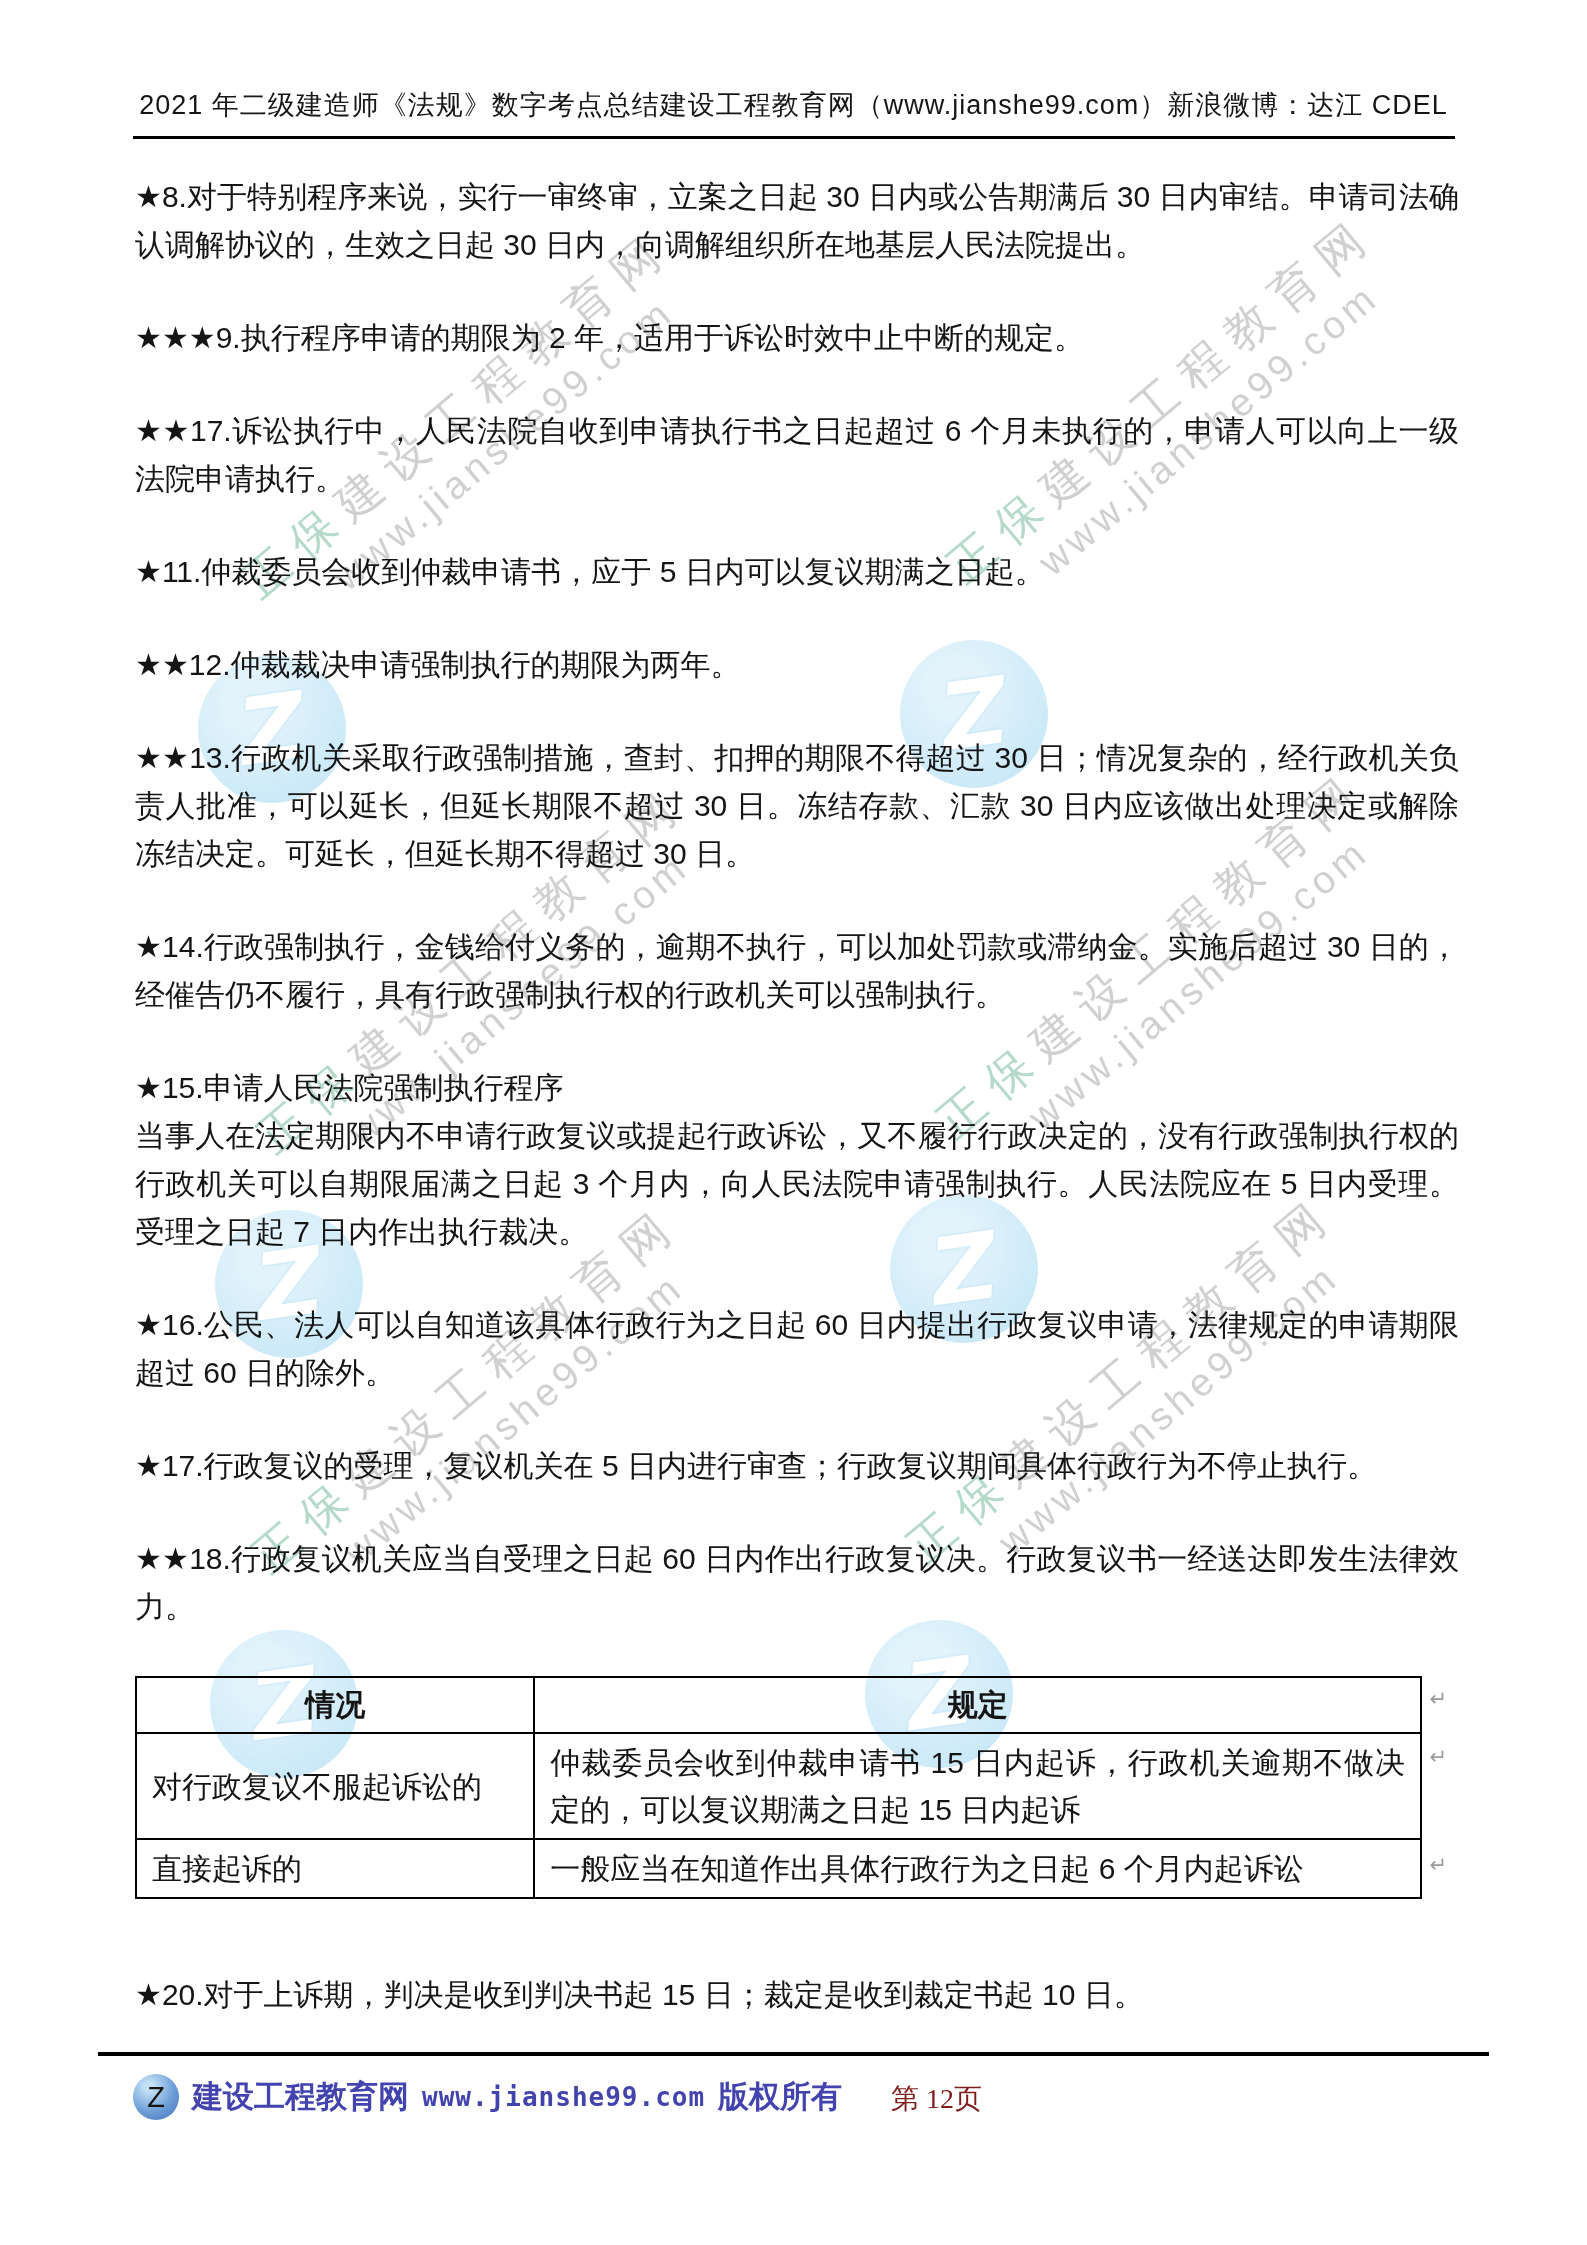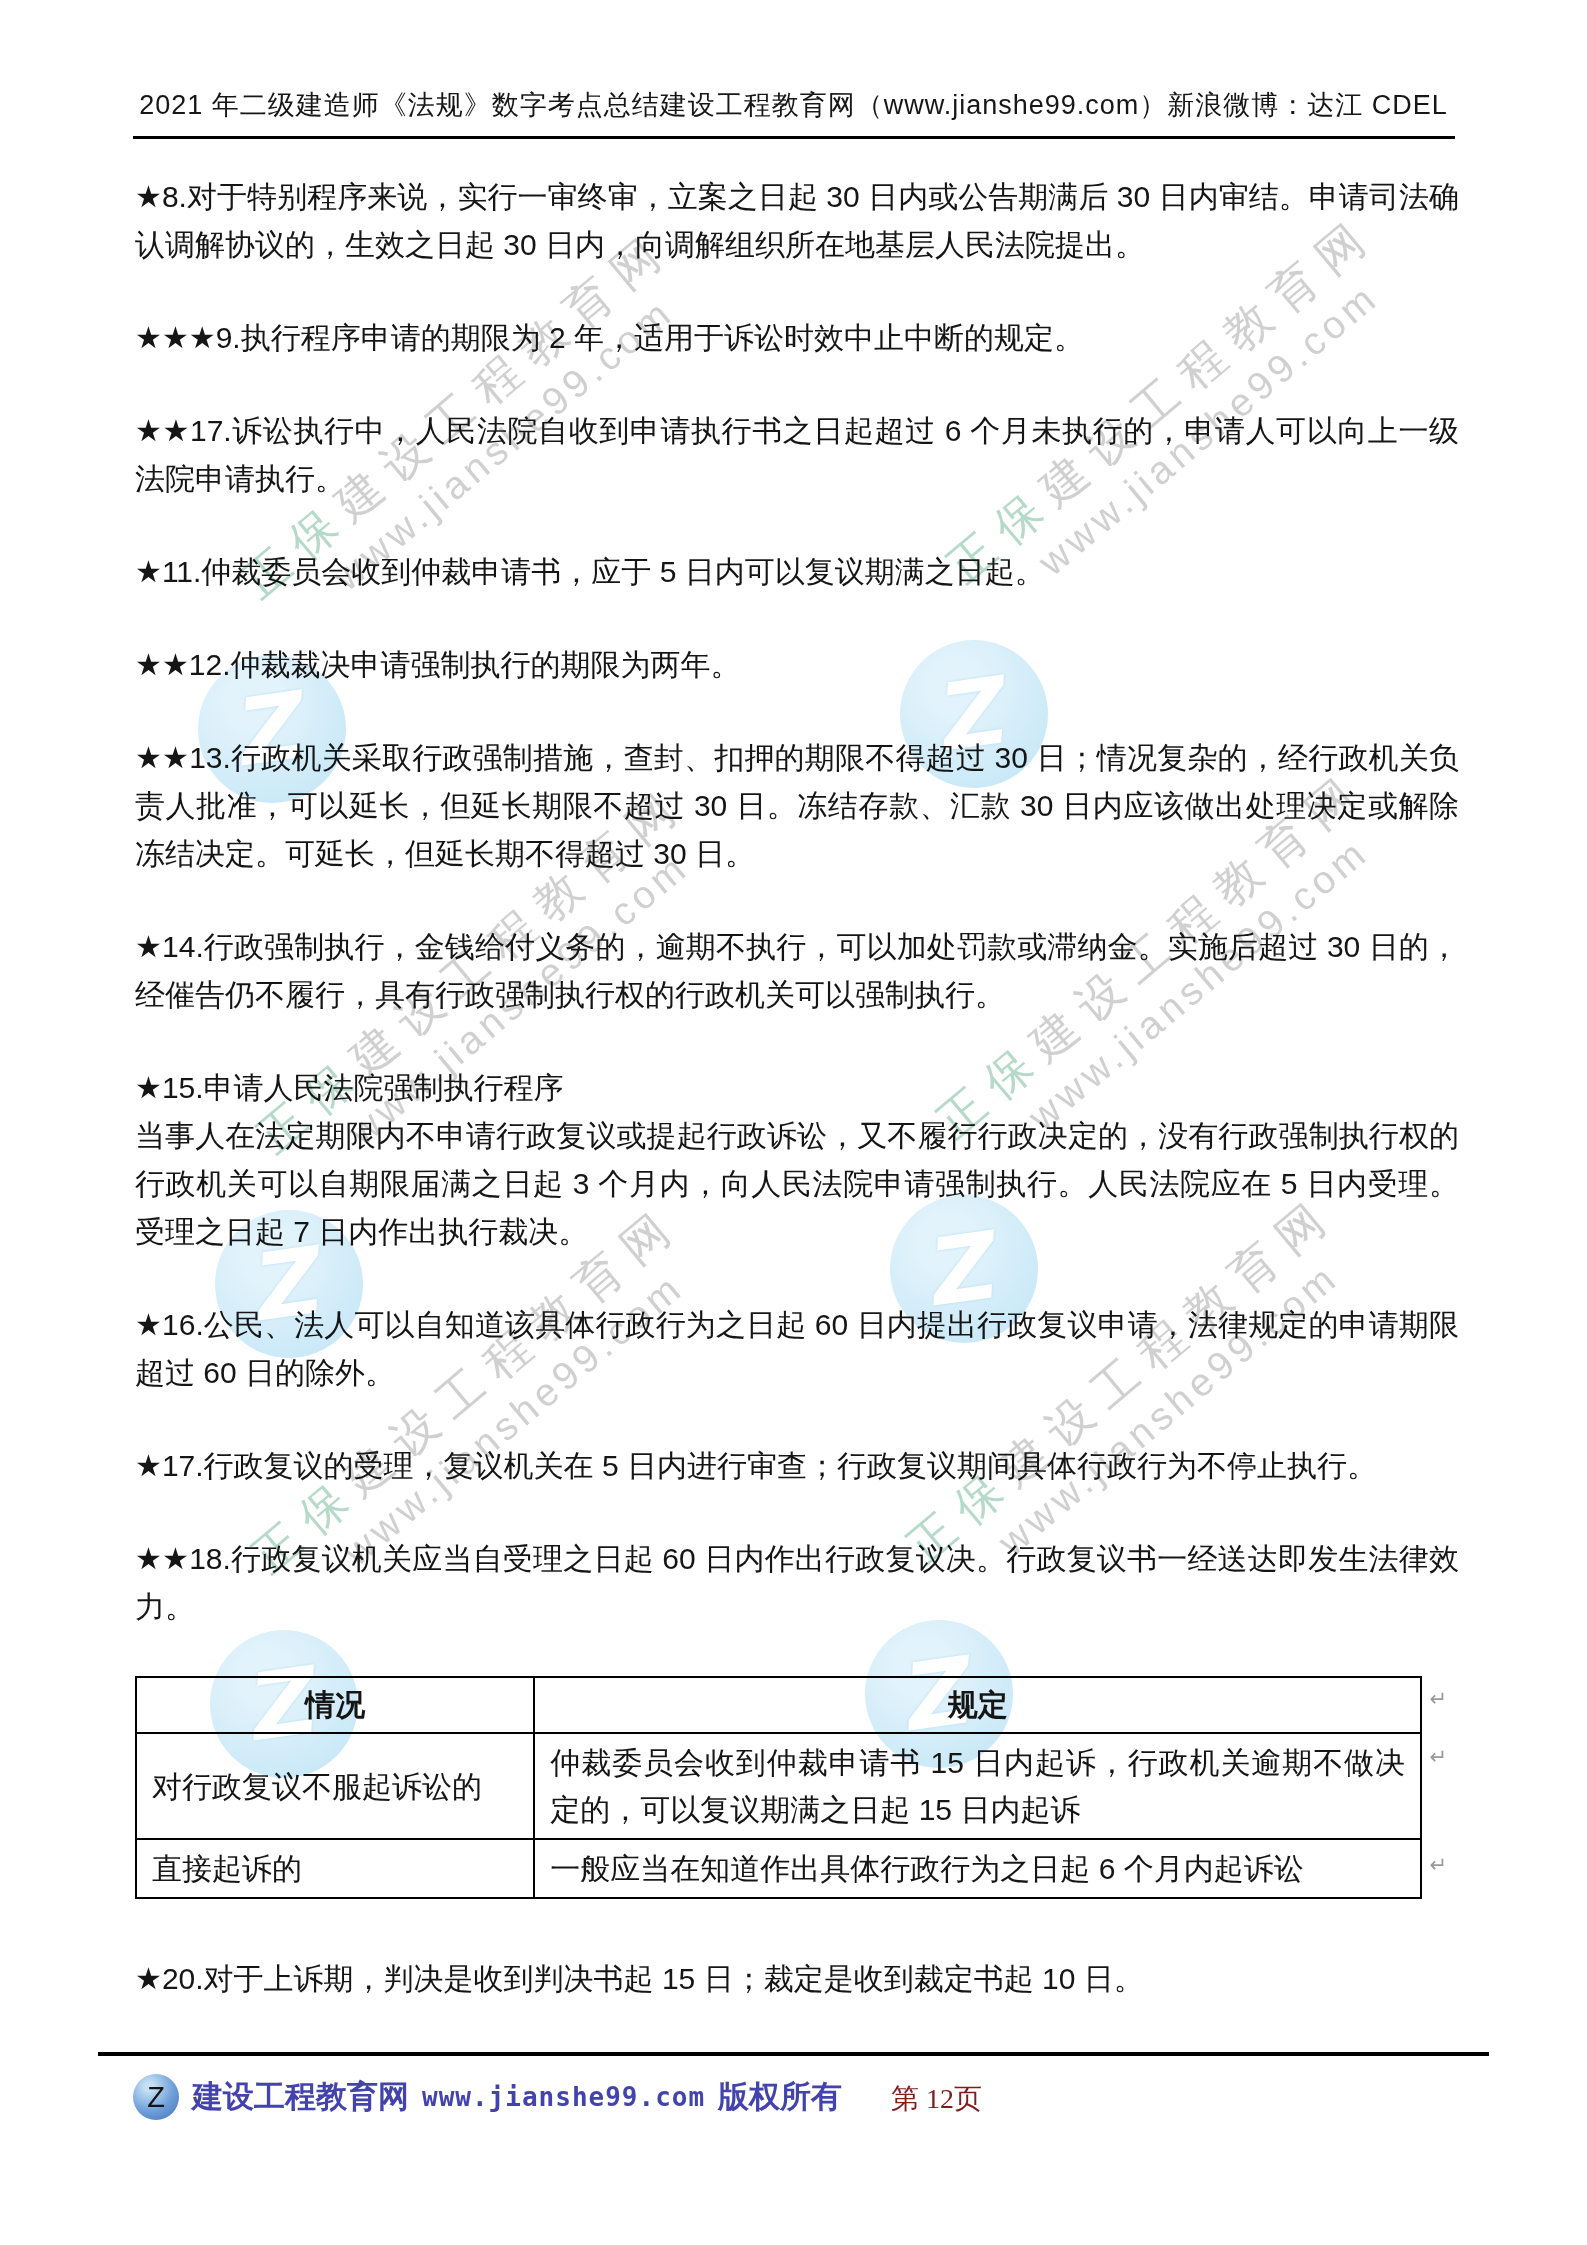--- a/index.html
+++ b/index.html
@@ -55,21 +55,21 @@
   .table-wrap{position:relative;margin:4px 37px 0 0;}
   table.rules{width:100%;border-collapse:collapse;table-layout:fixed;}
   .rules th,.rules td{border:2px solid #000;font-size:30px;vertical-align:middle;}
   .rules th{height:46px;font-weight:bold;text-align:center;padding:4px 10px;}
   .rules td{padding:5px 15px;line-height:47px;text-align:justify;}
   .rules .c1{width:31%;}
   .pmark{position:absolute;color:#9a9a9a;font-size:21px;line-height:21px;}
   .pm1{right:-25px;top:12px;}
   .pm2{right:-25px;top:70px;}
   .pm3{right:-25px;top:178px;}
-  .closing{margin-top:56px;margin-bottom:0;}
+  .closing{margin-top:72px;margin-bottom:0;}
   
   .ftr{position:absolute;left:0;right:0;top:2052px;z-index:1;}
   .ftr-rule{margin:0 98px;border-top:4px solid #000;}
   .ftr-row{position:relative;margin:16px 0 0 133px;height:50px;display:flex;align-items:center;gap:13px;}
   .logo-small{
     width:46px;height:46px;border-radius:50%;flex:0 0 auto;
     background:radial-gradient(circle at 35% 28%, #c3e0f5 10%, #6f9fd8 55%, #3f6fbb);
     display:flex;align-items:center;justify-content:center;
   }
   .logo-small .wm-z{font-size:29px;text-shadow:none;}

